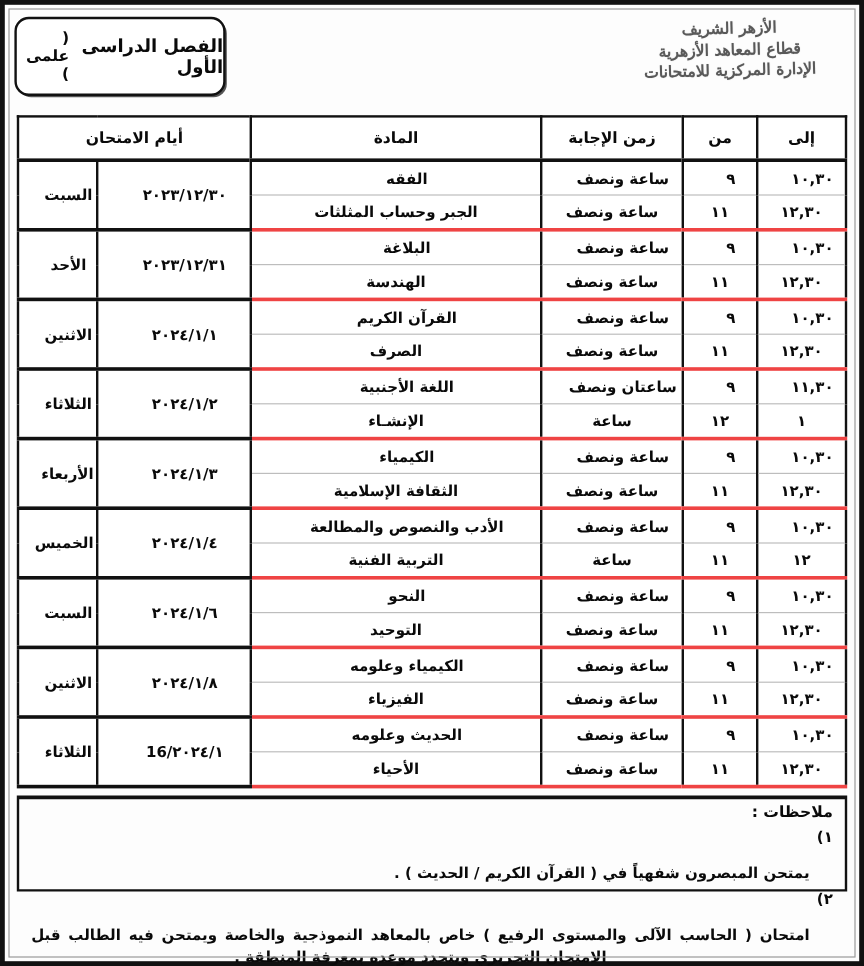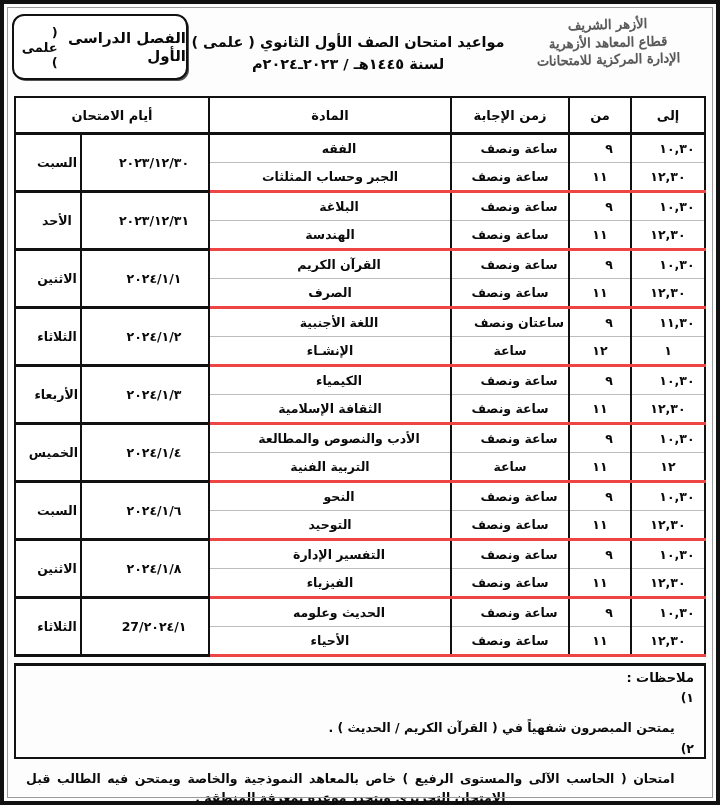--- a/index.html
+++ b/index.html
@@ -153,21 +153,21 @@
   col.c-date  { width: 128px; }
   col.c-day   { width: 66px; }
 
   
   .notes {
     margin: 6px 10px 0 10px;
     border: 2px solid #111;
     border-top: 3px solid #111;
     padding: 4px 10px 8px 10px;
     box-sizing: border-box;
-    height: 96px;
+    height: 80px;
   }
   .notes-title {
     font-size: 13px;
     font-weight: bold;
     text-align: right;
     margin-bottom: 4px;
   }
   .note-item {
     display: flex;
     gap: 6px;
@@ -188,24 +188,20 @@
 <div class="page">
 
   <div class="header">
 
     <div class="org-block">
       <div>الأزهر الشريف</div>
       <div>قطاع المعاهد الأزهرية</div>
       <div>الإدارة المركزية للامتحانات</div>
     </div>
 
-    <div class="title-block">
-      <div class="t1">مواعيد امتحان الصف الأول الثانوي ( علمى )</div>
-      <div class="t2">لسنة ١٤٤٥هـ / ٢٠٢٣ـ٢٠٢٤م</div>
-    </div>
 
     <div class="term-badge">
       <div class="line1">الفصل الدراسى الأول</div>
       <div class="line2">( علمى )</div>
     </div>
 
   </div>
 
   <div class="table-wrap">
     <table class="sched">
@@ -337,38 +333,38 @@
             <td class="sub-row">١١</td>
             <td class="sub-row">ساعة ونصف</td>
             <td class="sub-row">التوحيد</td>
           </tr>
         </tbody>
         <tbody class="day-block">
           <tr>
             <td class="sub-row">١٠,٣٠</td>
             <td class="sub-row">٩</td>
             <td class="sub-row">ساعة ونصف</td>
-            <td class="sub-row">التفسير الإدارة</td>
+            <td class="sub-row">الكيمياء وعلومه</td>
             <td class="date-cell" rowspan="2">٢٠٢٤/١/٨</td>
             <td class="day-cell" rowspan="2">الاثنين</td>
           </tr>
           <tr>
             <td class="sub-row">١٢,٣٠</td>
             <td class="sub-row">١١</td>
             <td class="sub-row">ساعة ونصف</td>
             <td class="sub-row">الفيزياء</td>
           </tr>
         </tbody>
         <tbody class="day-block">
           <tr>
             <td class="sub-row">١٠,٣٠</td>
             <td class="sub-row">٩</td>
             <td class="sub-row">ساعة ونصف</td>
             <td class="sub-row">الحديث وعلومه</td>
-            <td class="date-cell" rowspan="2">٢٠٢٤/١/27</td>
+            <td class="date-cell" rowspan="2">٢٠٢٤/١/16</td>
             <td class="day-cell" rowspan="2">الثلاثاء</td>
           </tr>
           <tr>
             <td class="sub-row">١٢,٣٠</td>
             <td class="sub-row">١١</td>
             <td class="sub-row">ساعة ونصف</td>
             <td class="sub-row">الأحياء</td>
           </tr>
         </tbody>
       </table>

